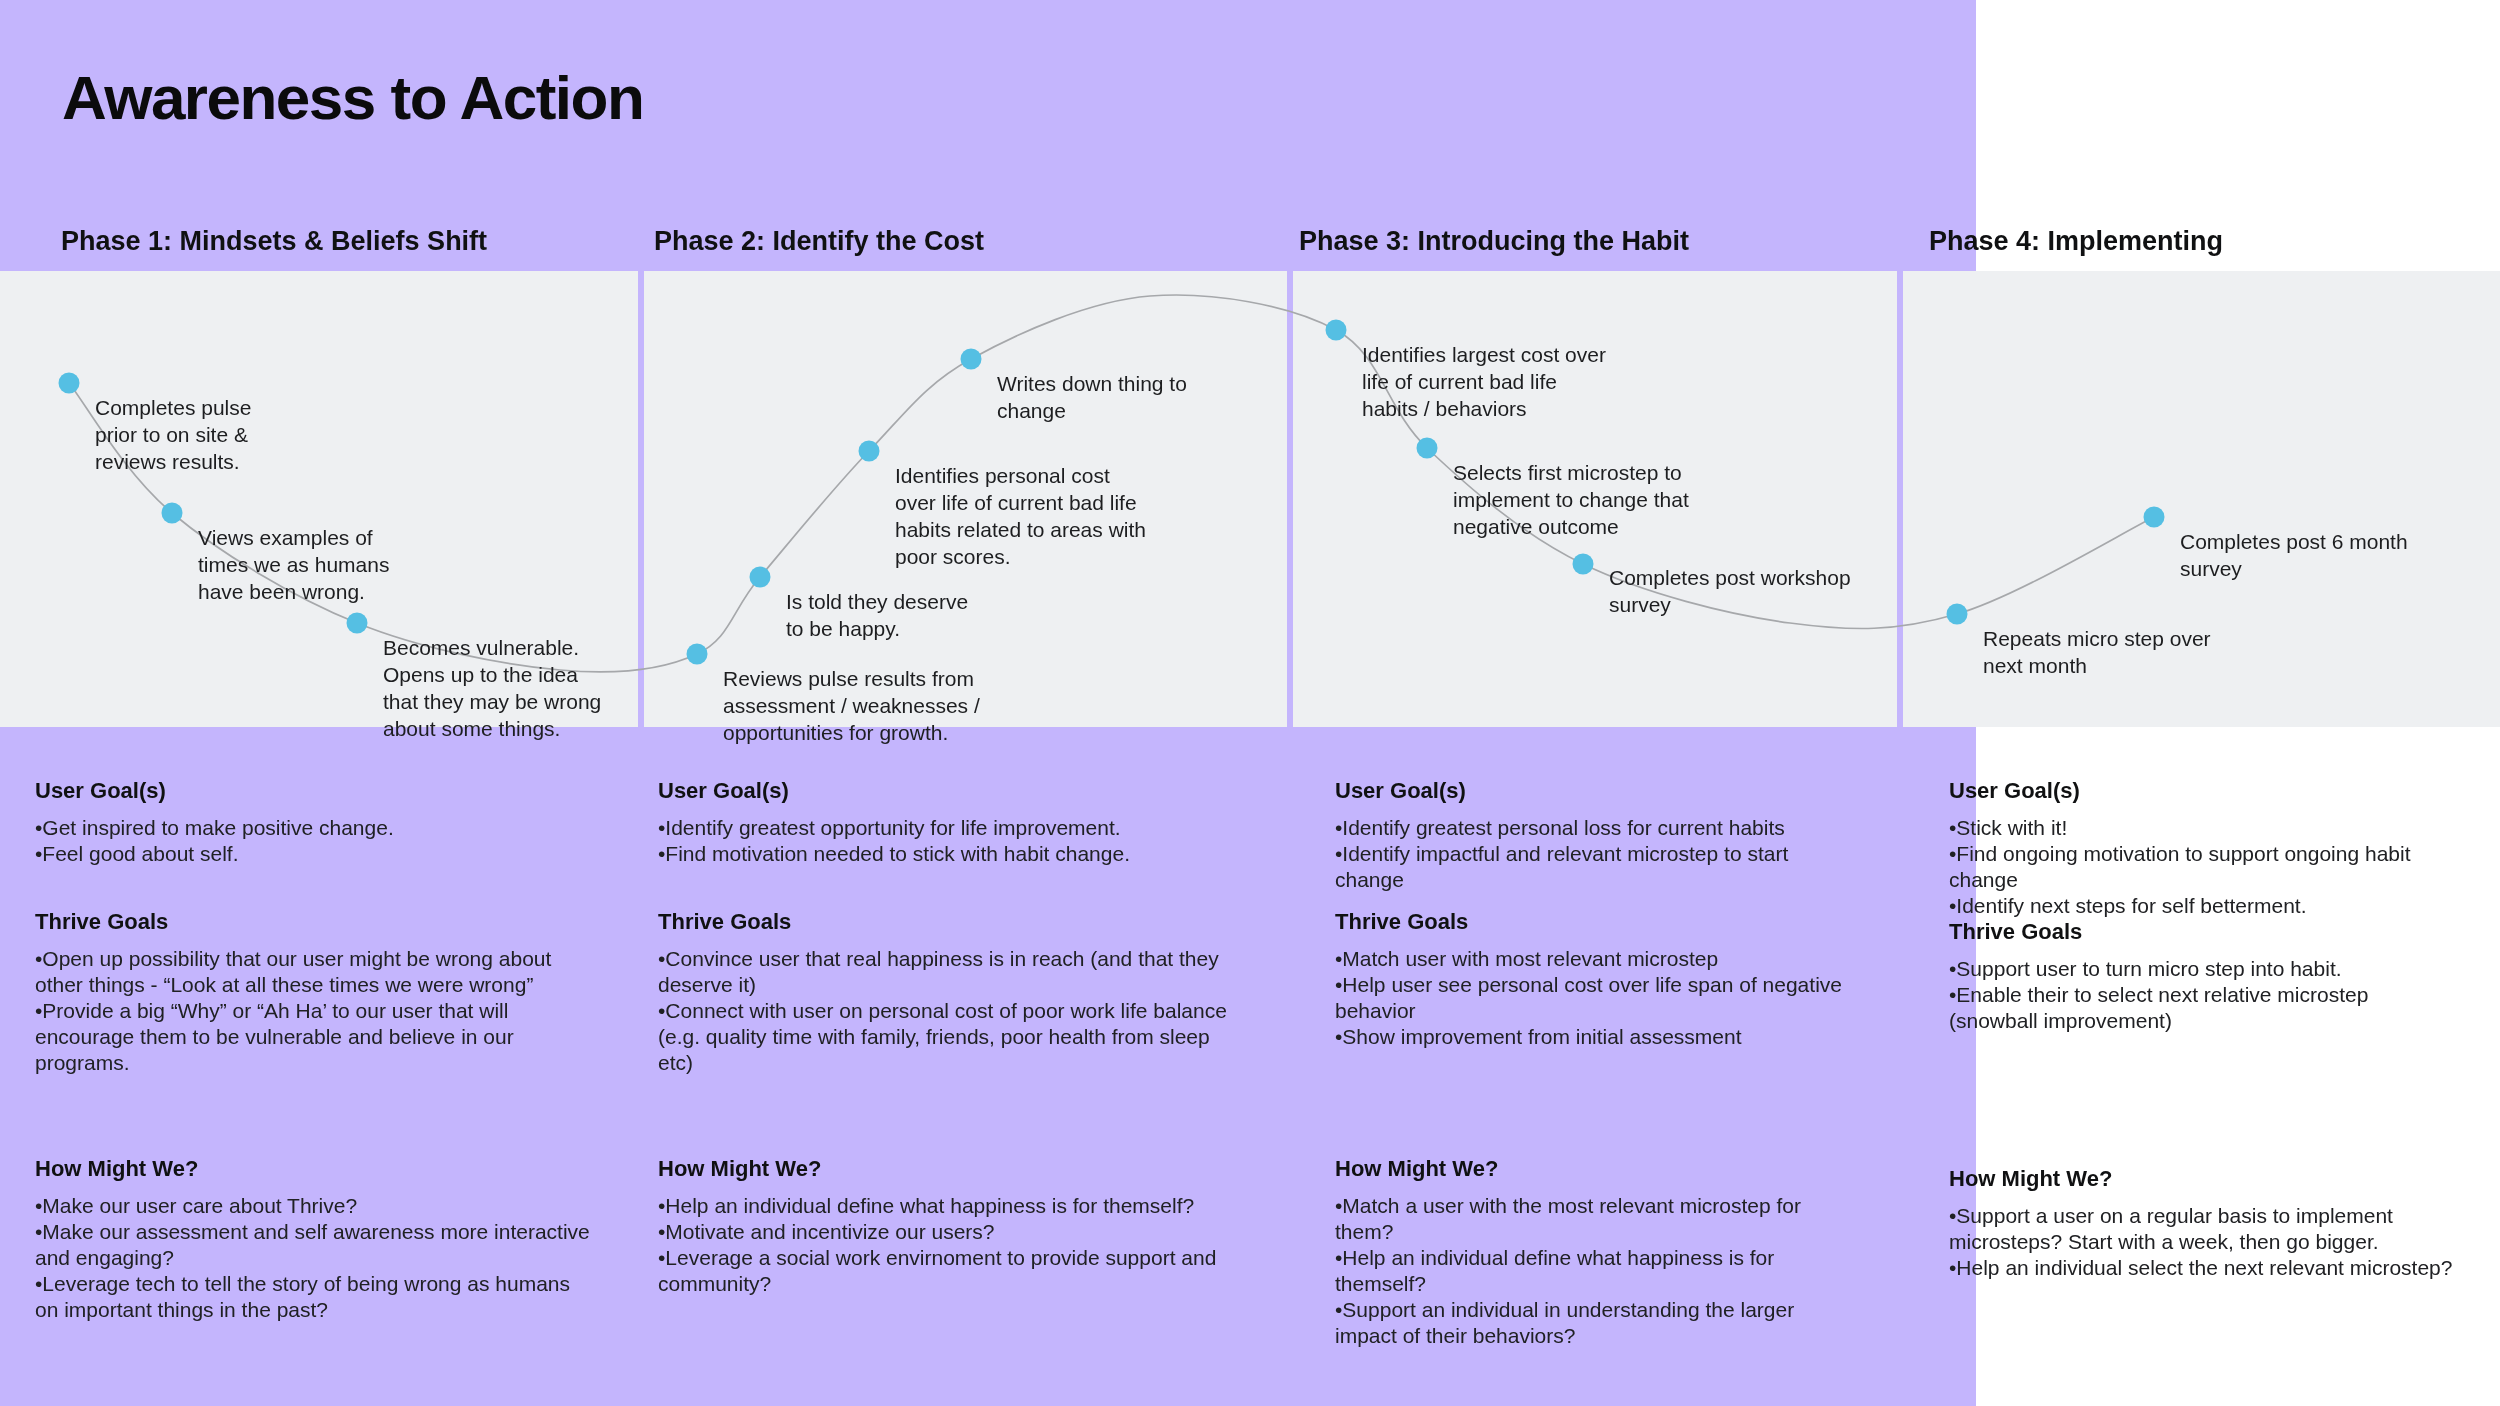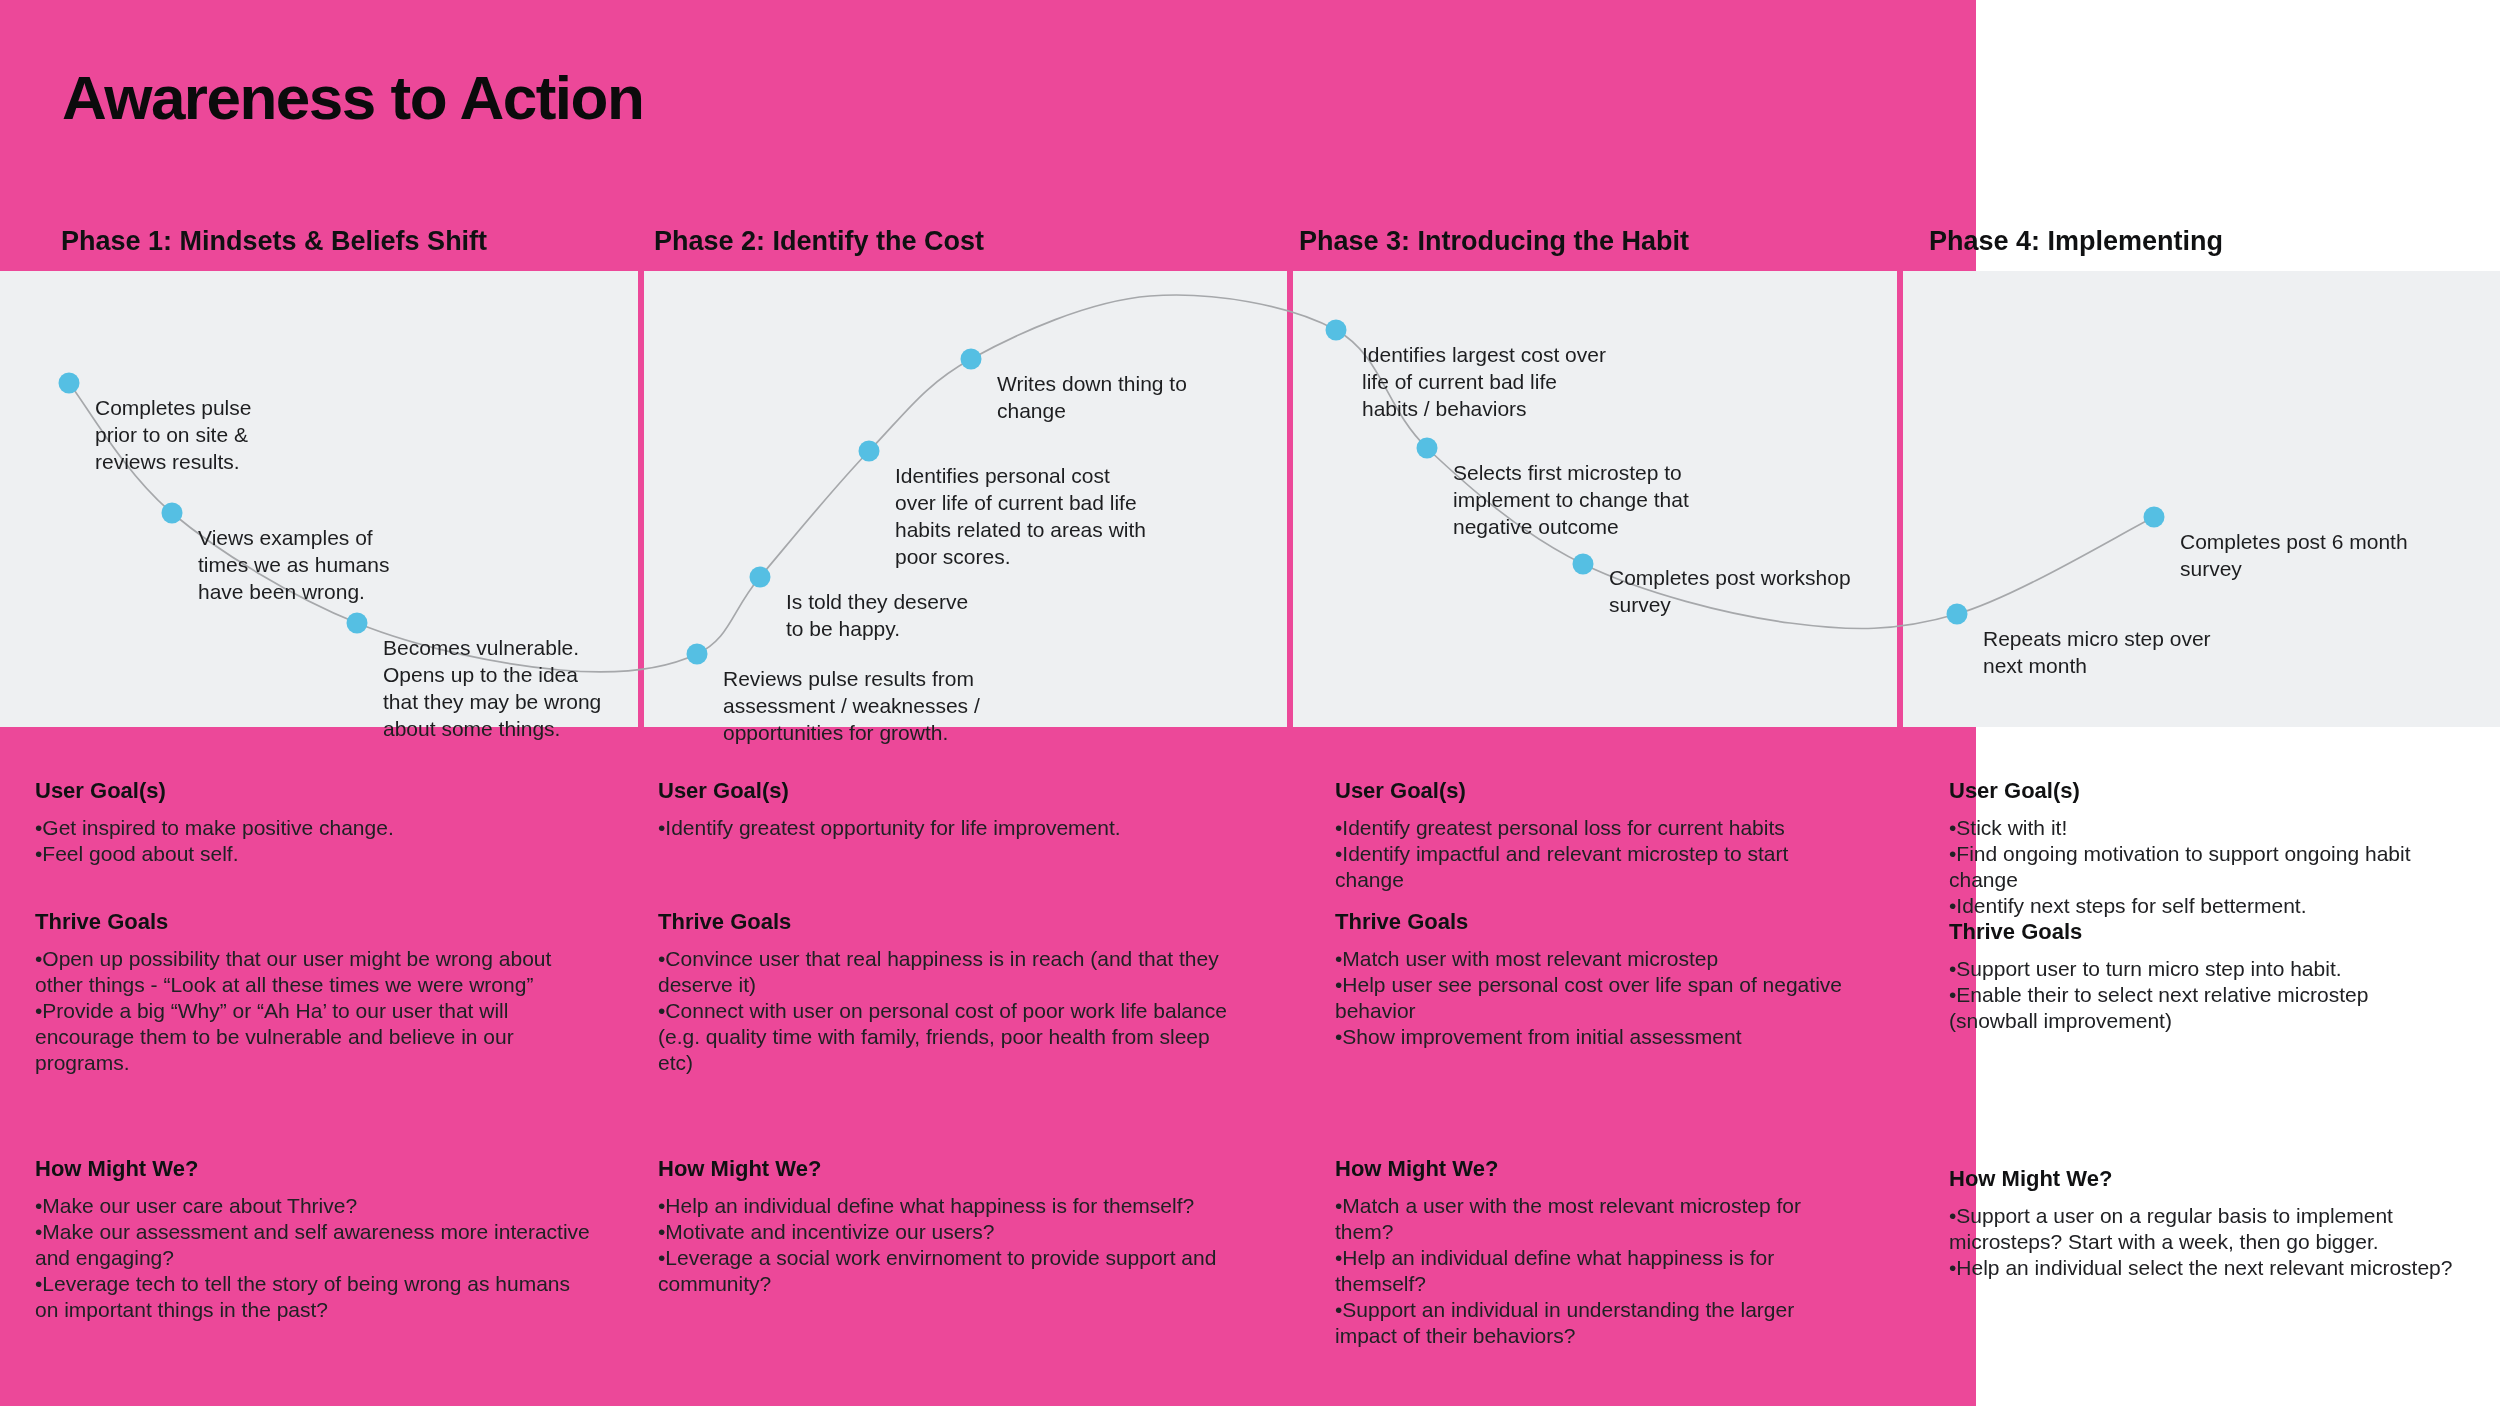--- a/index.html
+++ b/index.html
@@ -3,21 +3,21 @@
 <meta charset="utf-8">
 <style>
   * { margin: 0; padding: 0; box-sizing: border-box; }
   html, body { background: #ffffff; }
   body {
     width: 2500px; height: 1406px;
     font-family: "Liberation Sans", sans-serif;
     color: #1c1d1f;
     overflow: hidden;
   }
-  .page { position: relative; width: 1976px; height: 1406px; background: #ec4899; }
+  .page { position: relative; width: 1976px; height: 1406px; background: #c4b5fd; }
 
   .title {
     position: absolute; left: 62px; top: 62px;
     font-size: 62px; font-weight: bold; letter-spacing: -1.5px; color: #0b0b0c;
   }
 
   .phase-header {
     position: absolute; top: 226px;
     font-size: 27px; font-weight: bold; color: #101112; white-space: nowrap;
   }
@@ -175,20 +175,21 @@
             <div class="bullet">Leverage tech to tell the story of being wrong as humans on important things in the past?</div>
           </div>
       </div>
     </div>
 
     <div class="col colp2">
       <div class="sec sec-user">
         <div class="sec-h">User Goal(s)</div>
         <div class="list">
             <div class="bullet">Identify greatest opportunity for life improvement.</div>
+            <div class="bullet">Find motivation needed to stick with habit change.</div>
           </div>
       </div>
       <div class="sec sec-thrive">
         <div class="sec-h">Thrive Goals</div>
         <div class="list">
             <div class="bullet">Convince user that real happiness is in reach (and that they deserve it)</div>
             <div class="bullet">Connect with user on personal cost of poor work life balance (e.g. quality time with family, friends, poor health from sleep etc)</div>
           </div>
       </div>
       <div class="sec sec-hmw">

